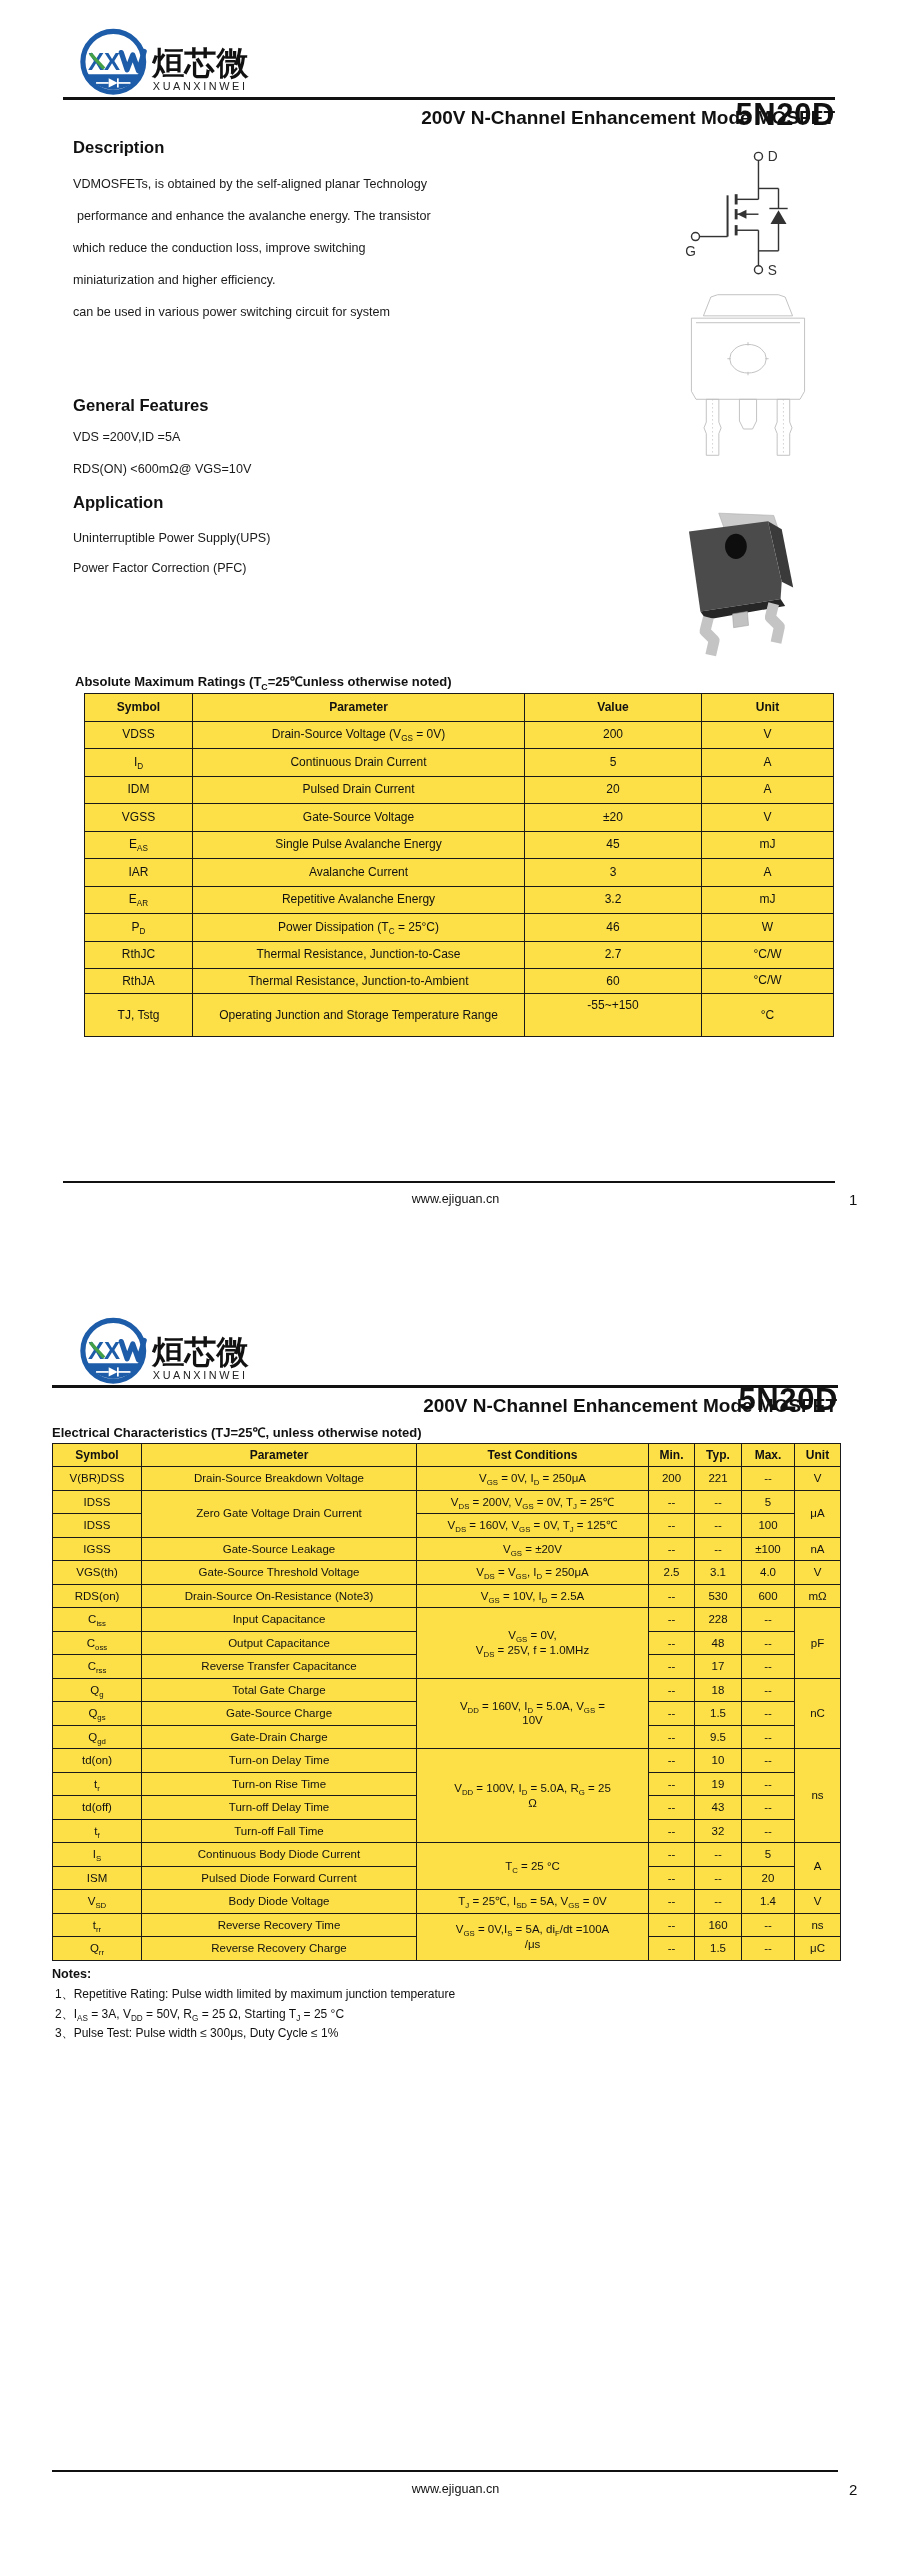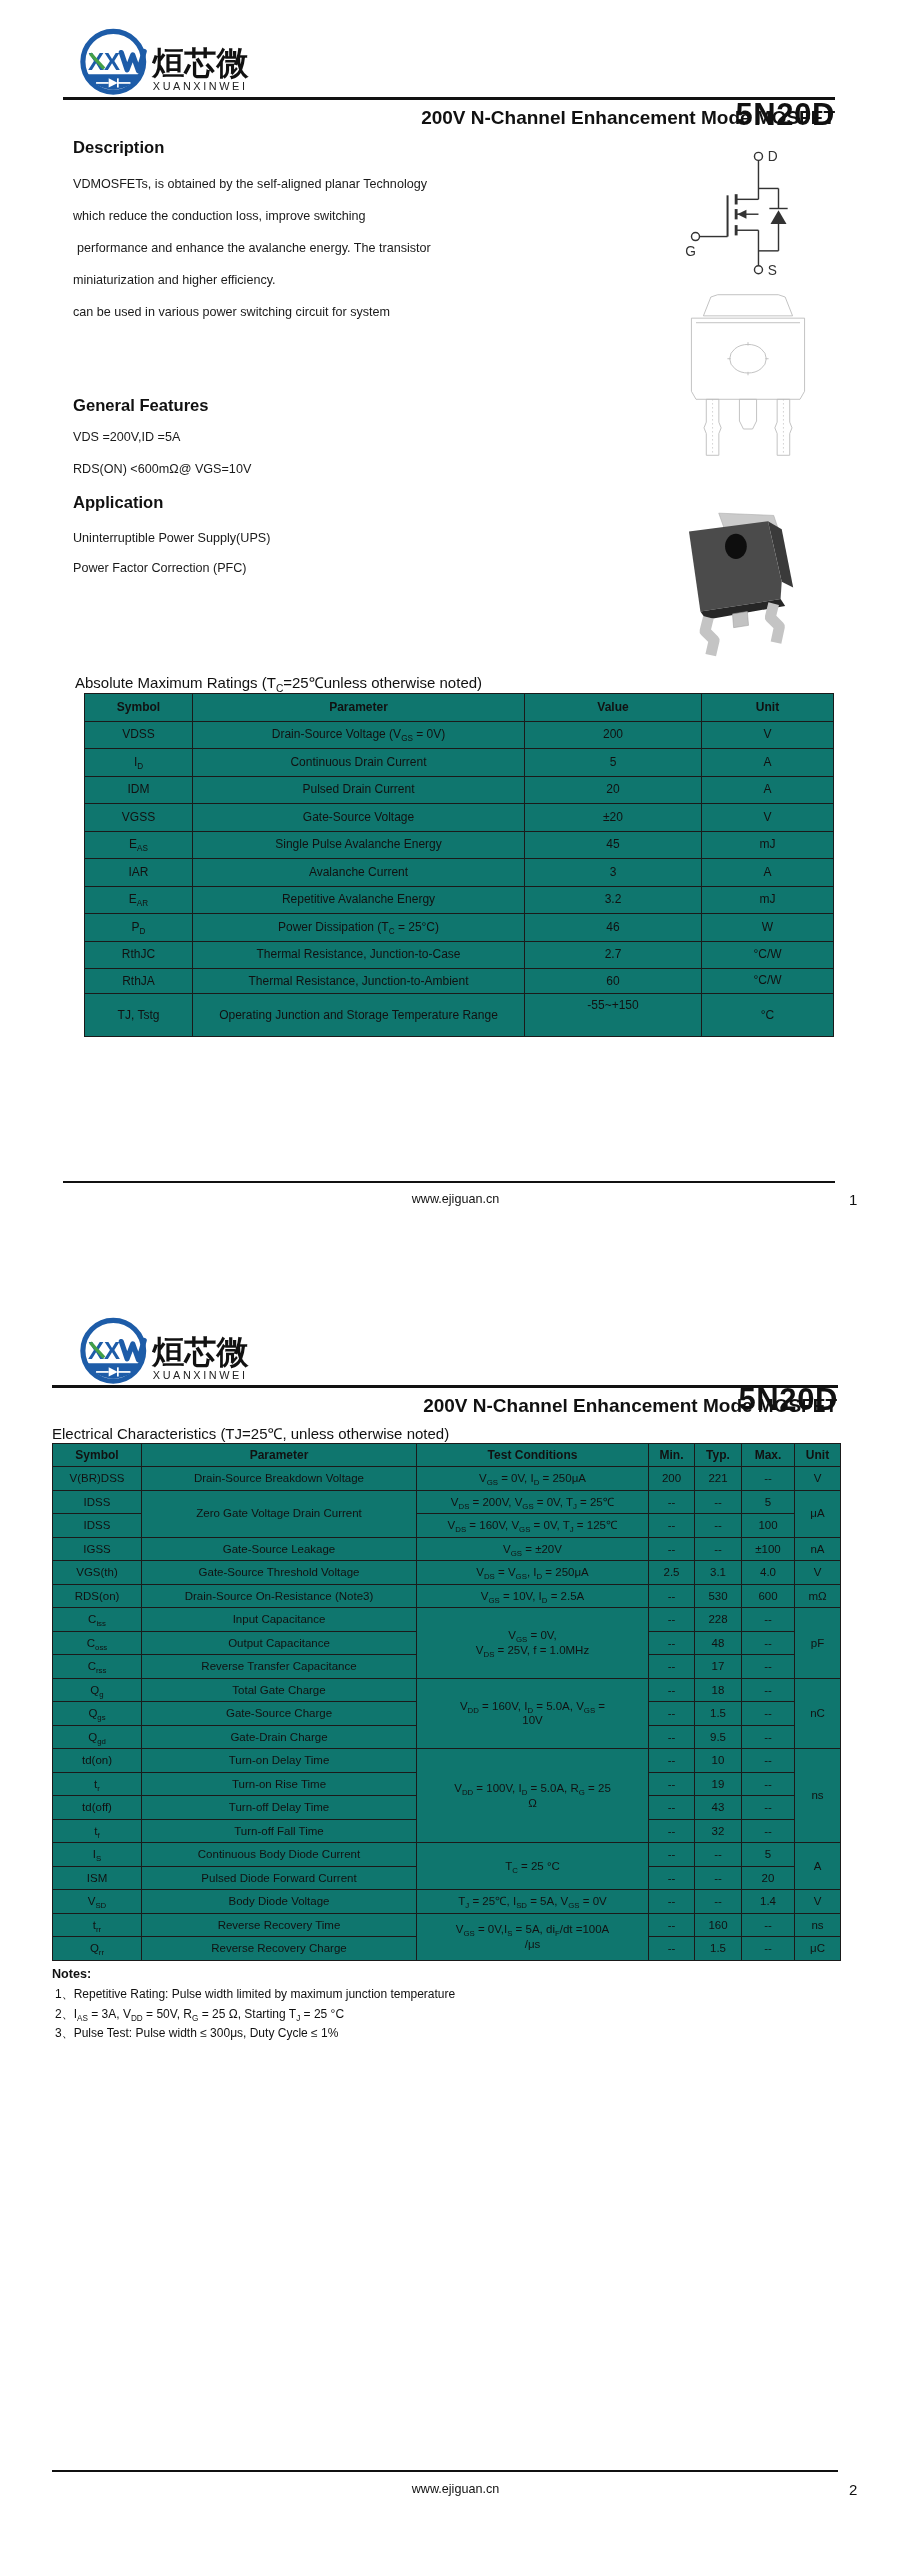--- a/index.html
+++ b/index.html
@@ -4,22 +4,22 @@
 <style>
   html,body{margin:0;padding:0;background:#fff;}
   body{font-family:"Liberation Sans",sans-serif;color:#111;}
   #page{position:relative;width:911px;height:2576px;background:#ffffff;overflow:hidden;}
   .abs{position:absolute;}
   .rule{position:absolute;background:#111;height:2.9px;}
   .partno{font-size:31px;font-weight:bold;letter-spacing:0.6px;text-align:right;margin-top:33px;}
   .subtitle{font-size:19px;font-weight:bold;text-align:right;}
   .sec-head{font-size:16.6px;font-weight:bold;}
   .bodytext{font-size:12.6px;color:#1a1a1a;}
-  .tbl-title{font-size:15px;font-weight:normal;}
-  table{border-collapse:collapse;table-layout:fixed;background:#0f766e;}
+  .tbl-title{font-size:13px;font-weight:bold;}
+  table{border-collapse:collapse;table-layout:fixed;background:#fde047;}
   table,th,td{border:1.1px solid #1a1a1a;}
   table{border-width:1.7px;}
   th{font-size:12px;font-weight:bold;text-align:center;vertical-align:middle;padding:0;}
   td{font-size:11.5px;text-align:center;vertical-align:middle;padding:0;line-height:1.25;}
   #abs-table td{font-size:12px;}
   #abs-table tr{height:27.5px;}
   #abs-table tr.h72{height:25px;}
   #abs-table tr.h75{height:43px;}
   #ec-table tr{height:23.5px;}
   #ec-table tr.hdr{height:23px;}
@@ -55,22 +55,22 @@
     <text x="127" y="112" font-size="19" letter-spacing="4.5" fill="#222">XUANXINWEI</text>
   </svg>
 
   <div class="abs partno" style="left:574px;top:64px;width:261px;">5N20D</div>
   <div class="rule" style="left:63px;top:97px;width:772px;"></div>
   <div class="abs subtitle" style="left:344px;top:107px;width:491px;">200V N-Channel Enhancement Mode MOSFET</div>
 
   <div class="abs sec-head" style="left:73px;top:138px;">Description</div>
   <div class="abs" style="left:73px;top:168px;width:470px;">
     <div class="desc-line bodytext">VDMOSFETs, is obtained by the self-aligned planar Technology</div>
+    <div class="desc-line bodytext sp">performance and enhance the avalanche energy. The transistor</div>
     <div class="desc-line bodytext">which reduce the conduction loss, improve switching</div>
-    <div class="desc-line bodytext sp">performance and enhance the avalanche energy. The transistor</div>
     <div class="desc-line bodytext">miniaturization and higher efficiency.</div>
     <div class="desc-line bodytext">can be used in various power switching circuit for system</div>
   </div>
 
   <svg class="abs" style="left:660px;top:132px;" width="229" height="161" viewBox="0 0 400 280">
     <g stroke="#333" stroke-width="2.5" fill="none">
       <circle cx="172" cy="42" r="7"></circle>
       <line x1="172" y1="49" x2="172" y2="117"></line>
       <line x1="172" y1="98" x2="207" y2="98"></line>
       <line x1="172" y1="117" x2="133" y2="117"></line>

